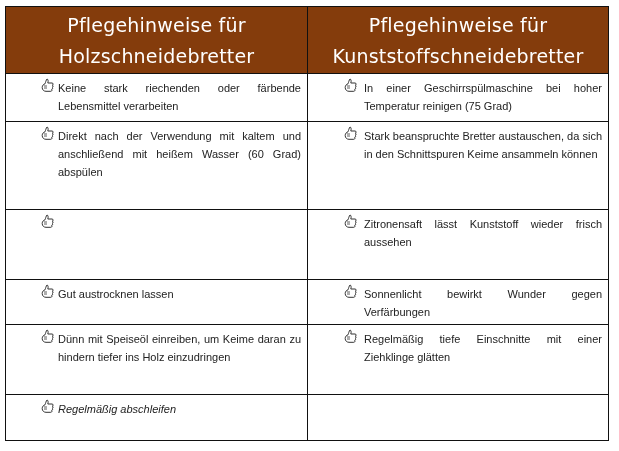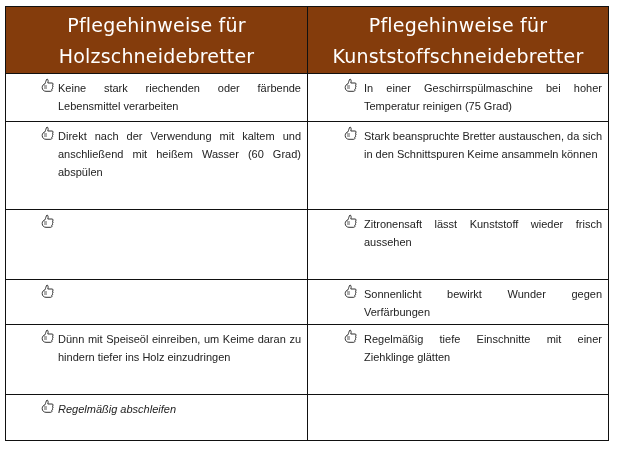--- a/index.html
+++ b/index.html
@@ -94,20 +94,21 @@
       <div class="text">Zitronensaft lässt Kunststoff wieder frisch aussehen</div>
     </div>
   </div>
 
   <div class="row" style="top:273px;height:45px;">
     <div class="cell left">
       <span class="icon"><svg viewBox="0 0 14 16" width="14" height="16">
             <path d="M6 1 C7 1 7.5 3 6.8 5 L11 5 C12.5 5 12.5 7 11.3 7.2 C12.5 7.5 12.3 9.2 11 9.3 C12 9.7 11.8 11.2 10.6 11.3 C11.3 11.8 11 13.3 9.8 13.3 L5 13.3 C3 13.3 1.2 12 1.2 9.5 C1.2 7.5 2.5 6.3 4 5.8 C4.6 4.5 5 2 6 1 Z" fill="none" stroke="#333" stroke-width="1"></path>
             <path d="M3 8 L6 8 M3 10 L6 10" stroke="#333" stroke-width="0.8"></path>
           </svg></span>
+      <div class="text">Gut austrocknen lassen</div>
     </div>
     <div class="cell right">
       <span class="icon"><svg viewBox="0 0 14 16" width="14" height="16">
             <path d="M6 1 C7 1 7.5 3 6.8 5 L11 5 C12.5 5 12.5 7 11.3 7.2 C12.5 7.5 12.3 9.2 11 9.3 C12 9.7 11.8 11.2 10.6 11.3 C11.3 11.8 11 13.3 9.8 13.3 L5 13.3 C3 13.3 1.2 12 1.2 9.5 C1.2 7.5 2.5 6.3 4 5.8 C4.6 4.5 5 2 6 1 Z" fill="none" stroke="#333" stroke-width="1"></path>
             <path d="M3 8 L6 8 M3 10 L6 10" stroke="#333" stroke-width="0.8"></path>
           </svg></span>
       <div class="text">Sonnenlicht bewirkt Wunder gegen Verfärbungen</div>
     </div>
   </div>
 

